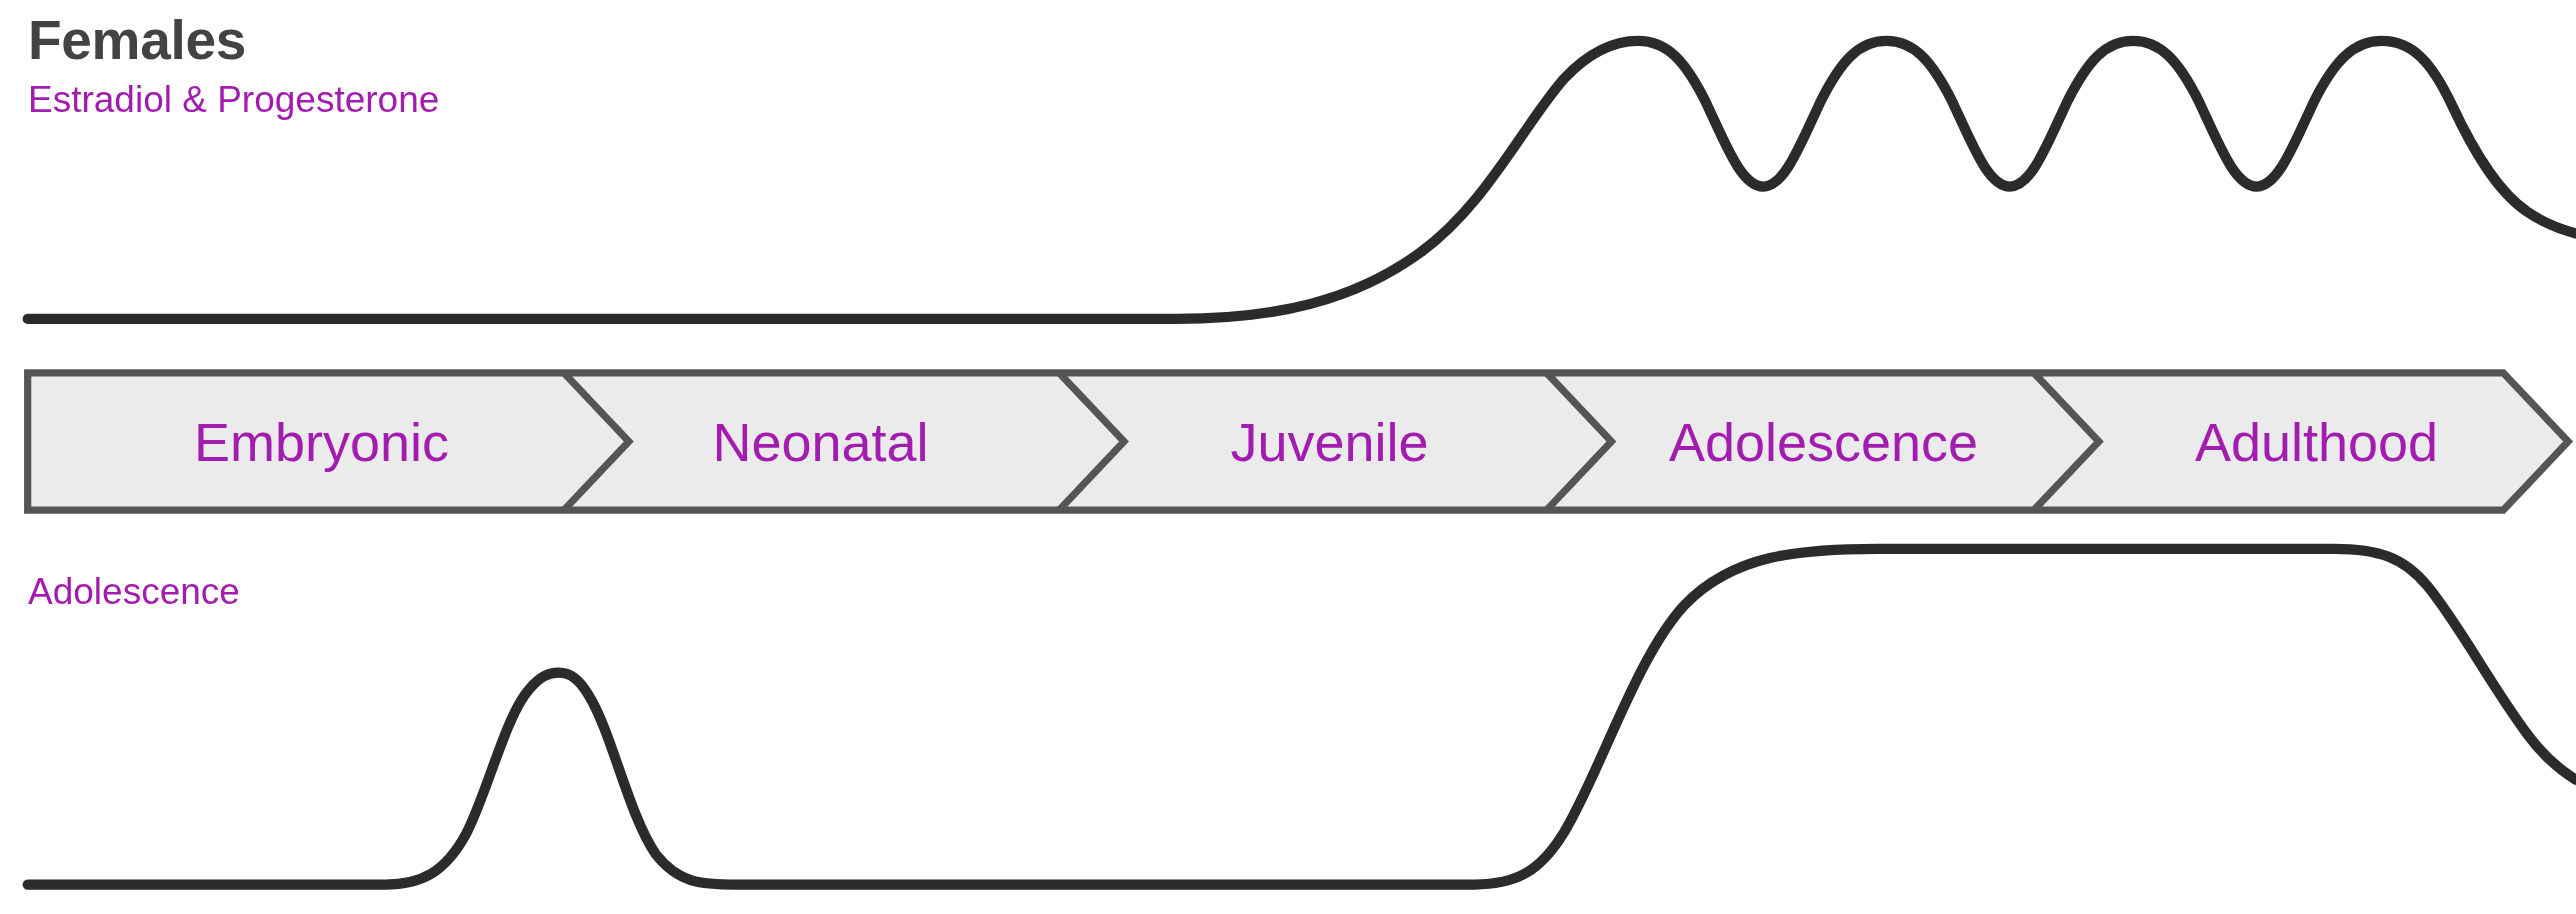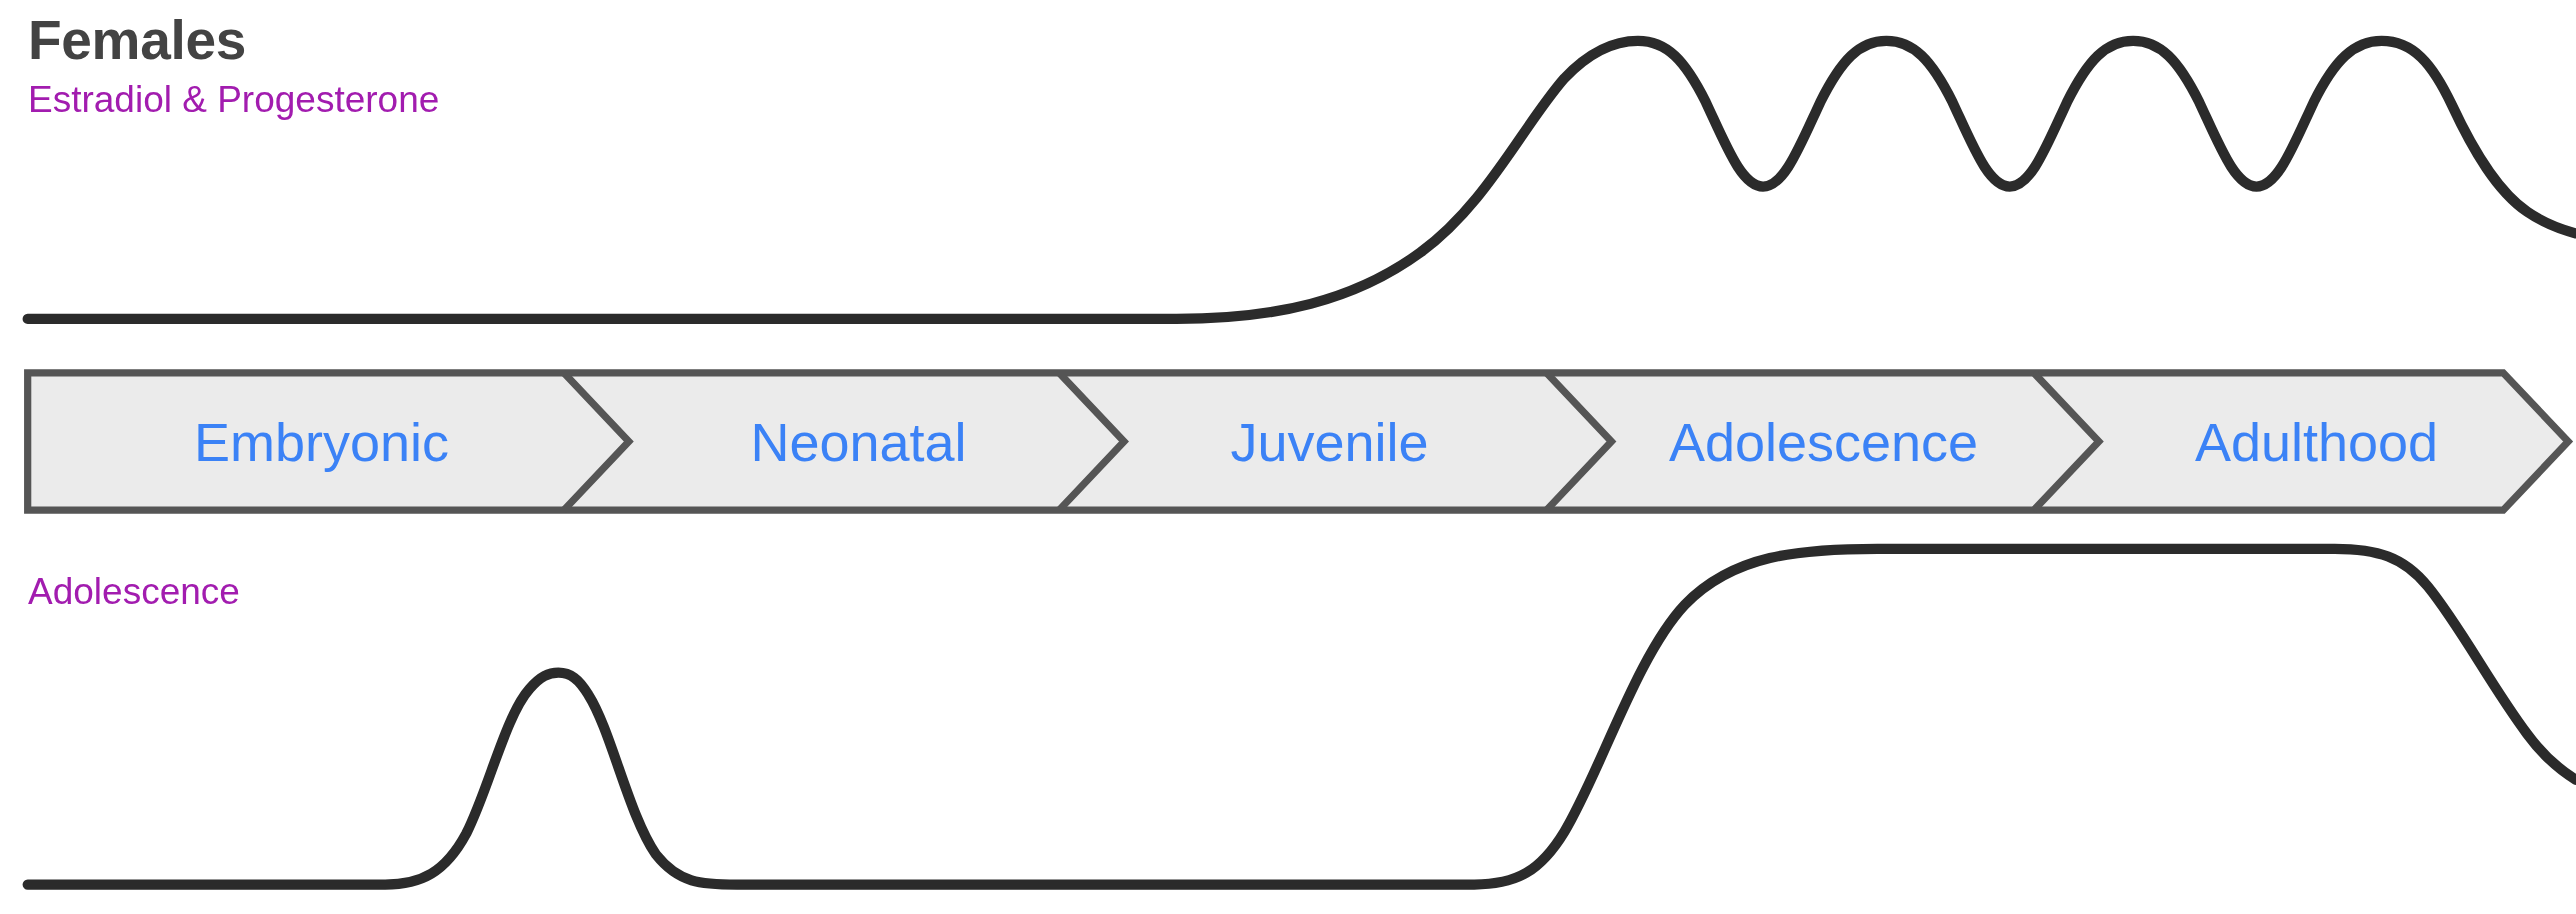--- a/index.html
+++ b/index.html
@@ -81,21 +81,21 @@
     stroke-linecap: butt;
   }
   .stage-label {
     position: absolute;
     top: 368px;
     height: 147px;
     display: flex;
     align-items: center;
     justify-content: center;
     font-size: 54px;
-    color: #3b82f6;
+    color: #a21caf;
     white-space: nowrap;
     z-index: 6;
   }
 </style>
 </head>
 <body>
 
 <div id="stage">
 
   <div class="label-block females">
@@ -140,21 +140,21 @@
     <path class="chevron-sep" d="M 1760,8 L 1868,122 L 1760,236"></path>
 
     <path class="chevron-sep" d="M 2570,8 L 2678,122 L 2570,236"></path>
 
     <path class="chevron-sep" d="M 3380,8 L 3488,122 L 3380,236"></path>
   </svg>
 
   <div class="stage-label" style="left:72px; width:499px;">
     <span>Embryonic</span>
   </div>
-  <div class="stage-label" style="left:630px; width:457px;">
+  <div class="stage-label" style="left:592px; width:457px;">
     <span>Neonatal</span>
   </div>
   <div class="stage-label" style="left:1101px; width:457px;">
     <span>Juvenile</span>
   </div>
   <div class="stage-label" style="left:2088px; width:457px;">
     <span>Adulthood</span>
   </div>
   <div class="stage-label" style="left:1595px; width:457px;">
     <span>Adolescence</span>

